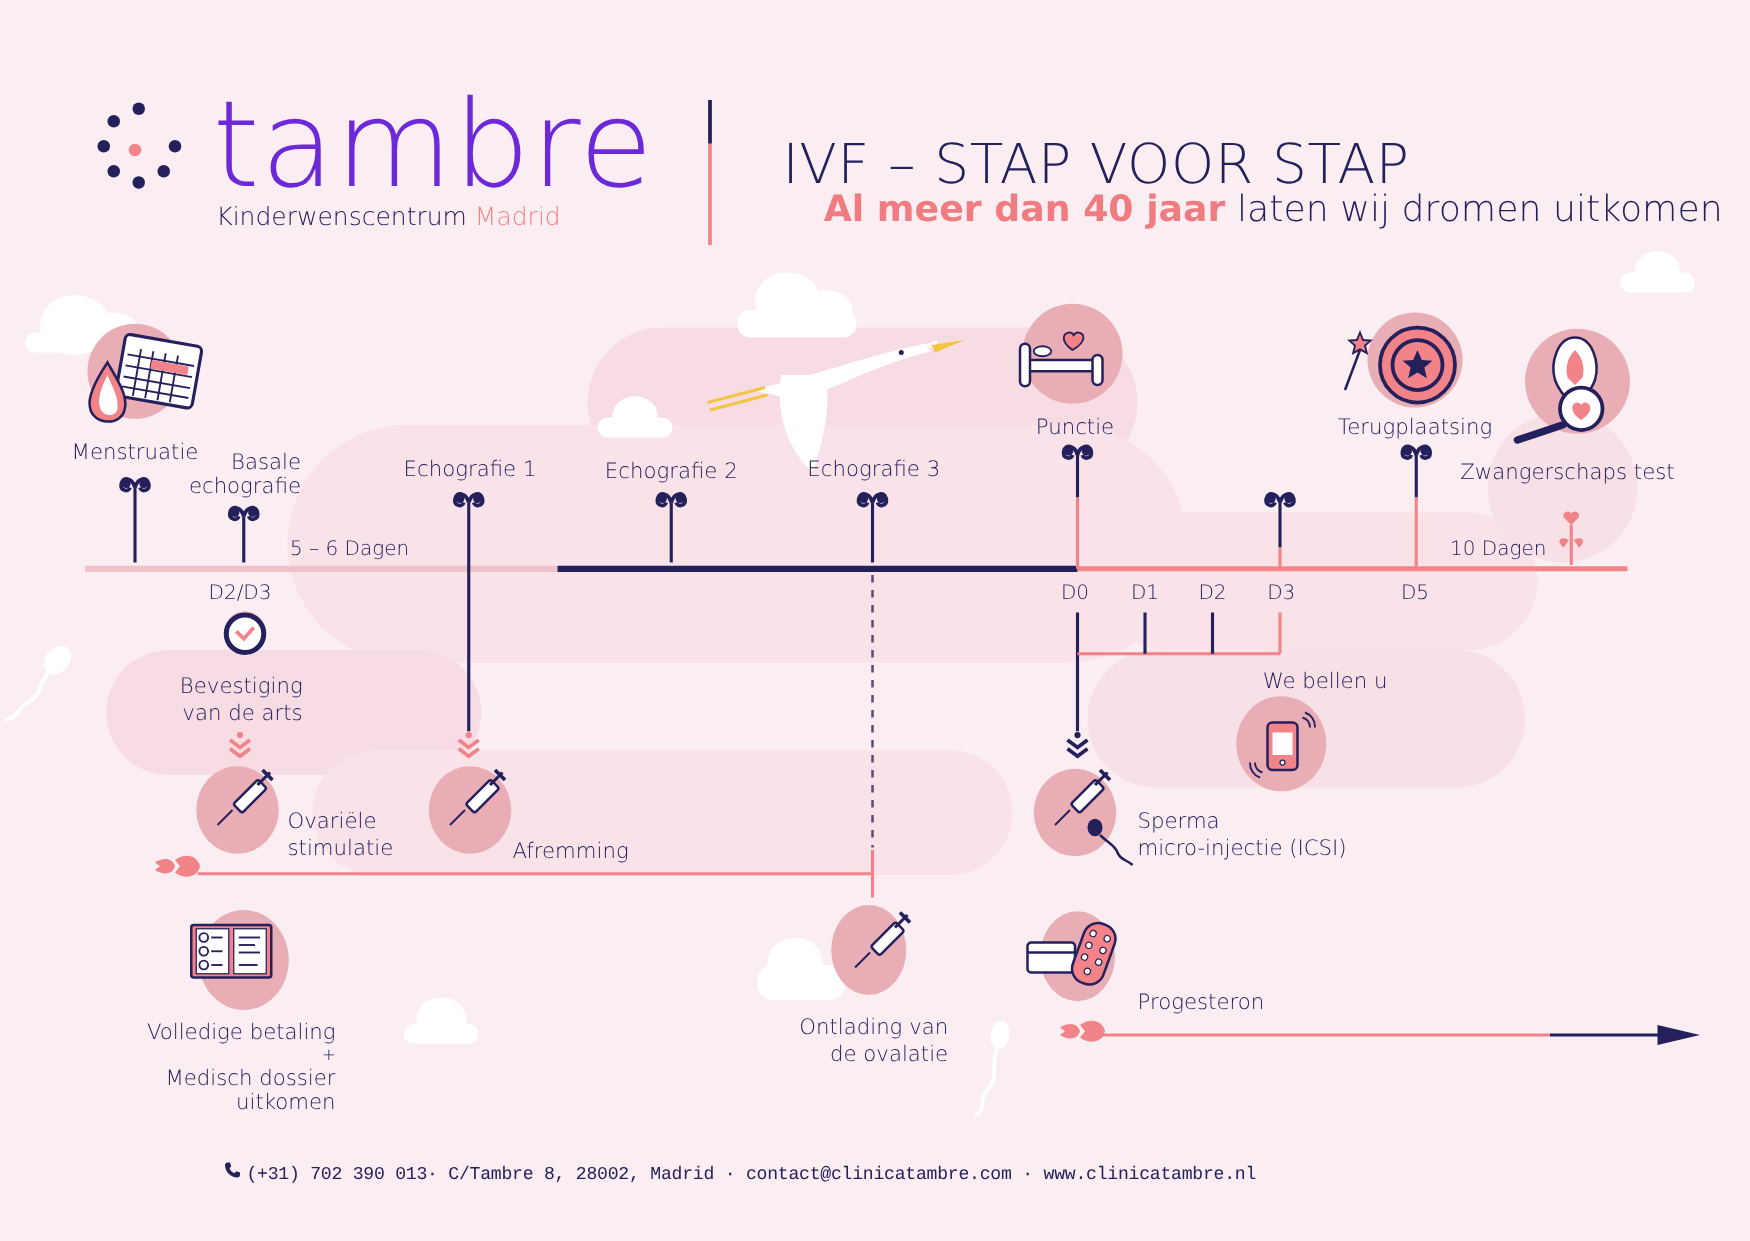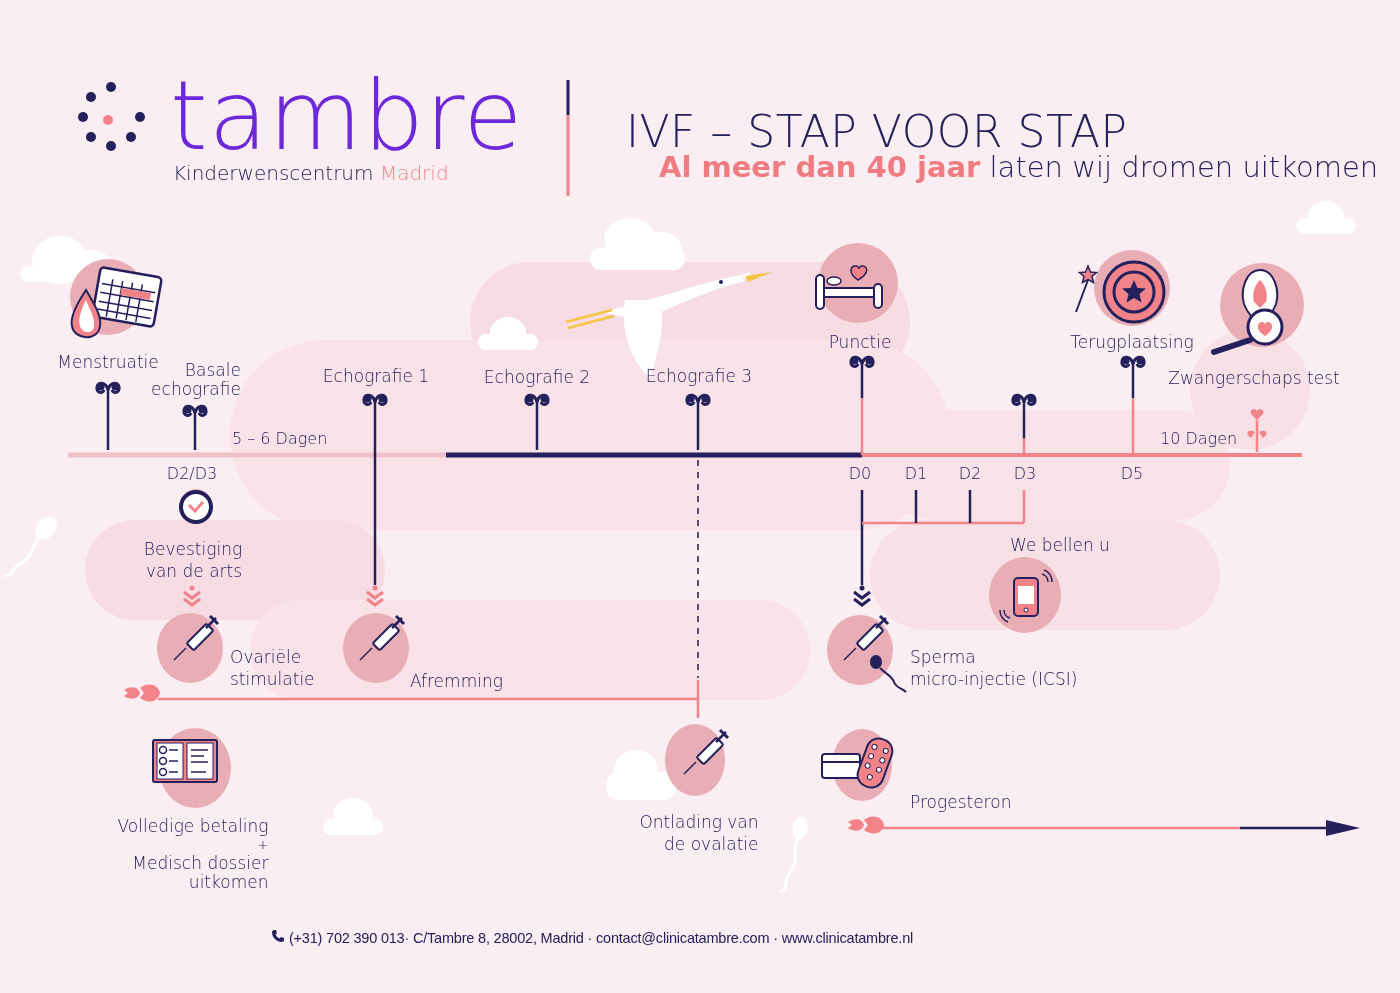--- a/index.html
+++ b/index.html
@@ -8,21 +8,21 @@
   svg.stage{position:absolute;left:0;top:0;}
   .logo-word{left:170px;top:68px;font-size:96px;font-weight:300;letter-spacing:1px;color:#6d28d9;line-height:1;font-family:"DejaVu Sans",sans-serif;}
   .logo-sub{left:173px;top:161px;font-size:20px;font-weight:300;color:#24205c;}
   .logo-sub .accent{color:#f08585;}
   .title{left:626px;top:90px;font-size:44px;font-weight:300;color:#24205c;letter-spacing:0.5px;margin-top:16px;}
   .subtitle{left:624px;top:150px;font-size:29px;color:#24205c;font-weight:300;margin-left:35px;}
   .subtitle .hl{color:#f07c82;font-weight:bold;}
   .lbl{font-size:17px;color:#24205c;white-space:nowrap;font-weight:300;}
   .lbl.c{text-align:right;transform:translateX(-50%);}
   .small{font-size:16px;}
-  .footer{left:0;width:1184px;top:929px;text-align:center;font-size:14.5px;color:#24205c;font-family:Liberation Sans, sans-serif;letter-spacing:-0.2px;}
+  .footer{left:0;width:1184px;top:929px;text-align:center;font-size:14.5px;color:#24205c;font-family:Liberation Mono, monospace;letter-spacing:-0.2px;}
   .footer .ph{display:inline-block;margin-right:4px;}
 </style>
 </head>
 <body>
 
 <svg class="stage" width="1400" height="993" viewBox="0 0 1400 993">
 
   <g>
     <rect x="470" y="262" width="440" height="120" rx="60" fill="#f7dce3"></rect>
     <rect x="230" y="340" width="720" height="190" rx="95" fill="#f9e2e8"></rect>

